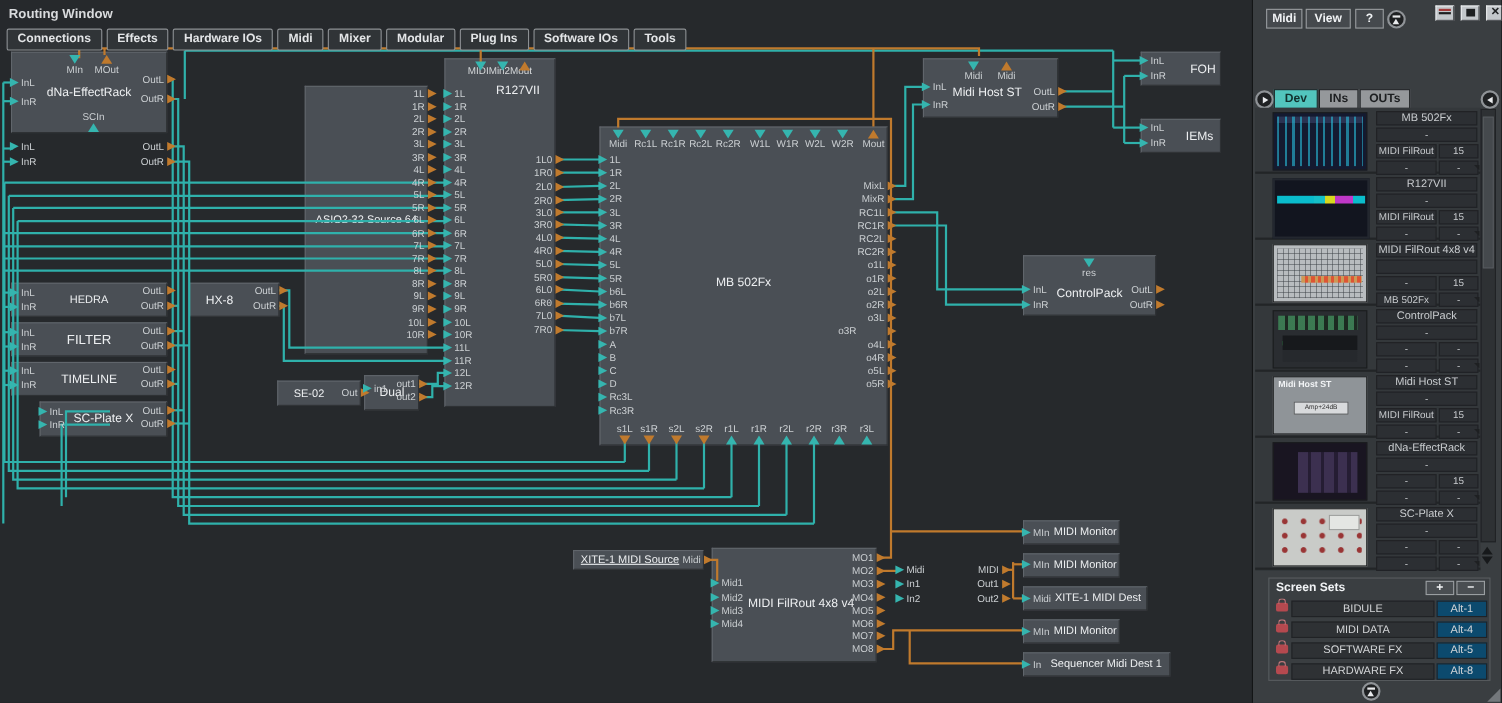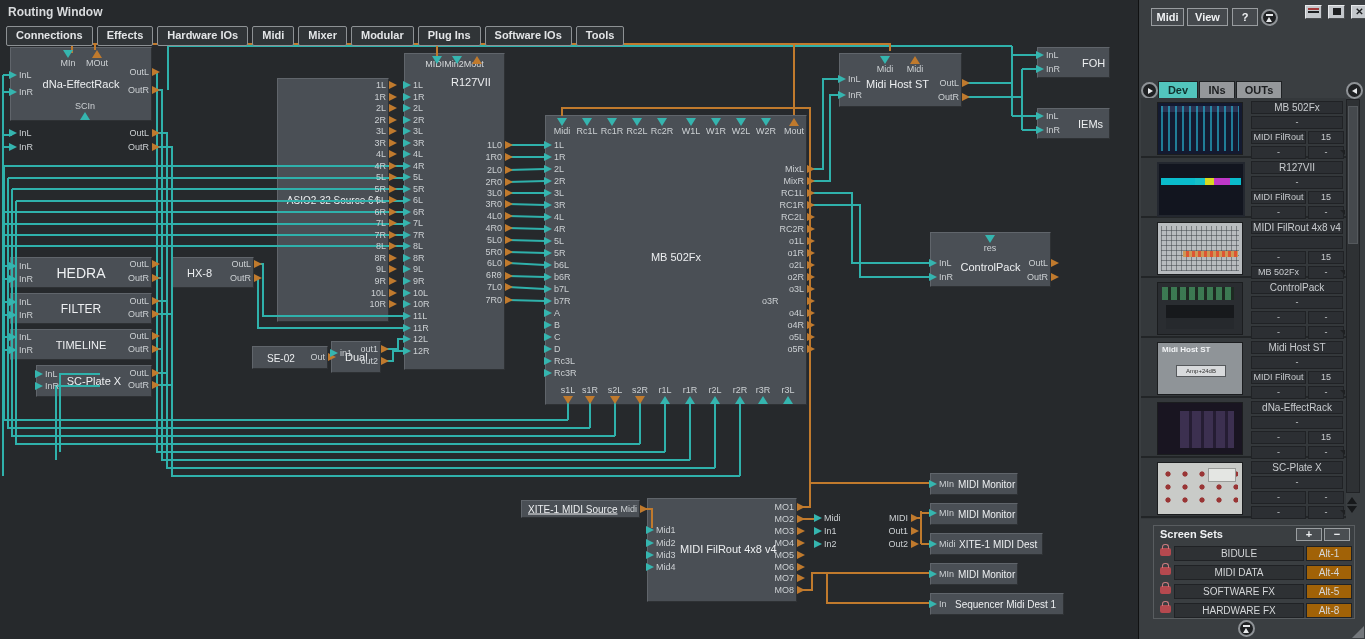--- a/index.html
+++ b/index.html
@@ -95,21 +95,21 @@
      background-size:17px 13px;}
   .th-scplate:after{content:"";position:absolute;right:6px;top:5px;width:26px;height:12px;
      background:#e4e6e3;border:1px solid #9a9c99;}
   #sspanel{position:absolute;left:14px;top:525px;width:202px;height:94px;background:#3a3e41;
      border:1px solid #595d60;box-sizing:border-box;}
   .ss-title{position:absolute;left:6px;top:2px;font-size:11px;font-weight:bold;color:#f0f2f4;}
   .ss-btn{position:absolute;top:2px;width:26px;height:13px;background:#4a4e52;border:1px solid #9a9ea1;
      color:#f0f2f4;font-size:11px;font-weight:bold;text-align:center;line-height:11px;box-sizing:border-box;}
   .ss-row-name{position:absolute;left:20px;width:128px;height:13px;background:#2e3134;border:1px solid #202225;
      color:#d4d6d8;font-size:10px;text-align:center;line-height:13px;}
-  .ss-row-key{position:absolute;left:152px;width:44px;height:13px;background:#a16207;border:1px solid #202225;
+  .ss-row-key{position:absolute;left:152px;width:44px;height:13px;background:#0c4a6e;border:1px solid #202225;
      color:#d4d6d8;font-size:10px;text-align:center;line-height:13px;}
   .lock{position:absolute;left:6px;width:11px;height:8px;background:#b5494f;border-radius:2px;}
   .lock:before{content:"";position:absolute;left:2px;top:-4px;width:5px;height:4px;border:1.5px solid #c97a7e;
      border-bottom:none;border-radius:3px 3px 0 0;}
   #scrolltrack{position:absolute;left:207px;top:99px;width:12px;height:392px;background:#2e3134;border:1px solid #202225;}
   #scrollthumb{position:absolute;left:1px;top:6px;width:8px;height:136px;background:#45494d;border:1px solid #55595d;}
   .spin{position:absolute;width:0;height:0;border-left:5px solid transparent;border-right:5px solid transparent;}
   #grip{position:absolute;right:1px;bottom:1px;width:0;height:0;border-left:12px solid transparent;
      border-bottom:12px solid #74787c;}
 </style>
@@ -128,21 +128,21 @@
       <div class="menu-btn">Plug Ins</div>
       <div class="menu-btn">Software IOs</div>
       <div class="menu-btn">Tools</div>
     </div>
 
   <div id="modLayer">
       <div class="module" style="left: 10px; top: 47px; width: 142px; height: 74px;">
         <div class="mod-label" style="font-size: 11px; left: 0px; right: 0px; text-align: center; top: 50%; transform: translateY(-50%);">dNa-EffectRack</div>
       </div>
       <div class="module" style="left: 10px; top: 257px; width: 142px; height: 31px;">
-        <div class="mod-label" style="font-size: 14px; left: 0px; right: 0px; text-align: center; top: 50%; transform: translateY(-50%);">HEDRA</div>
+        <div class="mod-label" style="font-size: 10px; left: 0px; right: 0px; text-align: center; top: 50%; transform: translateY(-50%);">HEDRA</div>
       </div>
       <div class="module" style="left: 10px; top: 293px; width: 142px; height: 31px;">
         <div class="mod-label" style="font-size: 12px; left: 0px; right: 0px; text-align: center; top: 50%; transform: translateY(-50%);">FILTER</div>
       </div>
       <div class="module" style="left: 10px; top: 329px; width: 142px; height: 31px;">
         <div class="mod-label" style="font-size: 11px; left: 0px; right: 0px; text-align: center; top: 50%; transform: translateY(-50%);">TIMELINE</div>
       </div>
       <div class="module" style="left: 36px; top: 365px; width: 116px; height: 32px;">
         <div class="mod-label" style="font-size: 11px; left: 0px; right: 0px; text-align: center; top: 50%; transform: translateY(-50%);">SC-Plate X</div>
       </div>

